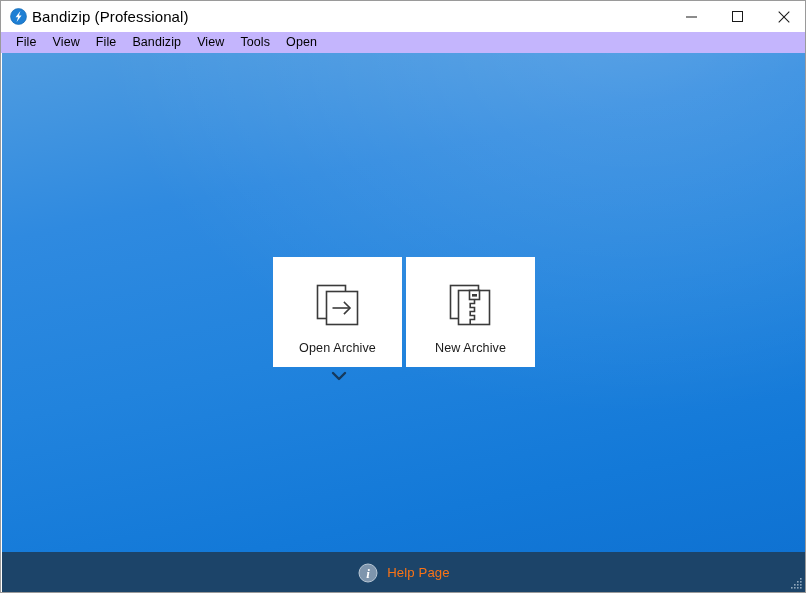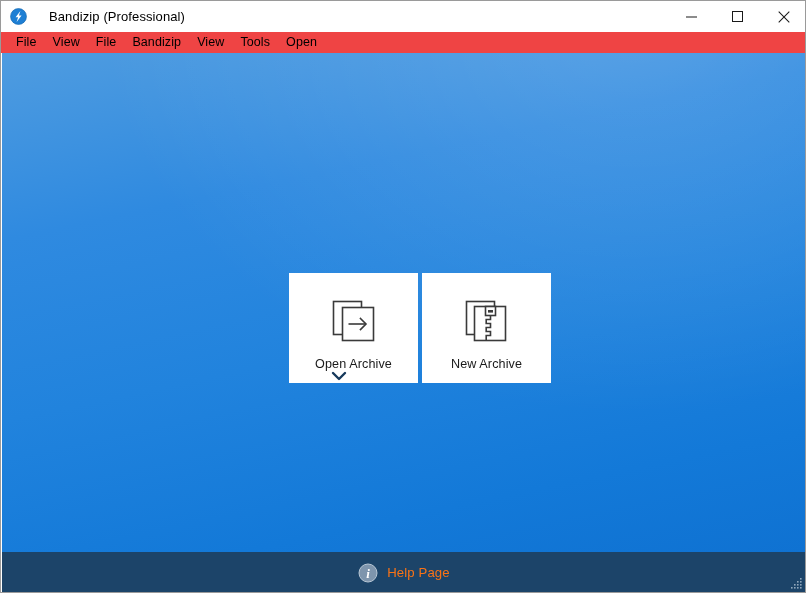--- a/index.html
+++ b/index.html
@@ -33,22 +33,22 @@
     align-items: center;
   }
   #app-icon {
     margin-left: 9px;
     width: 17px;
     height: 17px;
     flex: 0 0 auto;
     display: block;
   }
   #title-text {
-    margin-left: 22px;
-    font-size: 13px;
+    margin-left: 5px;
+    font-size: 15px;
     color: #000000;
     white-space: nowrap;
     letter-spacing: 0.1px;
   }
   #window-controls {
     position: absolute;
     right: 0; top: 0;
     height: 31px;
     display: flex;
   }
@@ -64,21 +64,21 @@
     cursor: default;
   }
   .win-btn svg { display: block; }
 
   
   #menu-bar {
     position: absolute;
     left: 0; top: 31px;
     width: 806px;
     height: 21px;
-    background: #ef4444;
+    background: #c4b5fd;
     display: flex;
     align-items: center;
     padding-left: 7px;
     box-sizing: border-box;
   }
   .menu-item {
     font-size: 12.5px;
     color: #000000;
     padding: 2px 8px 3px 8px;
     white-space: nowrap;
@@ -95,24 +95,23 @@
     height: 499px;
     background:
       radial-gradient(ellipse 120% 150% at 78% -10%, rgba(255,255,255,0.16) 0%, rgba(255,255,255,0.0) 55%),
       linear-gradient(168deg, #4f9ce0 0%, #2f8ae0 28%, #2183dd 55%, #1379d8 82%, #0f72d2 100%);
     overflow: hidden;
   }
 
   
   #card-row {
     position: absolute;
-    left: 287px;
+    left: 271px;
     top: 204px;
     display: flex;
-    margin-top: 16px;
   }
   .card {
     width: 129px;
     height: 110px;
     background: #ffffff;
     display: flex;
     flex-direction: column;
     align-items: center;
     justify-content: flex-start;
     cursor: default;

